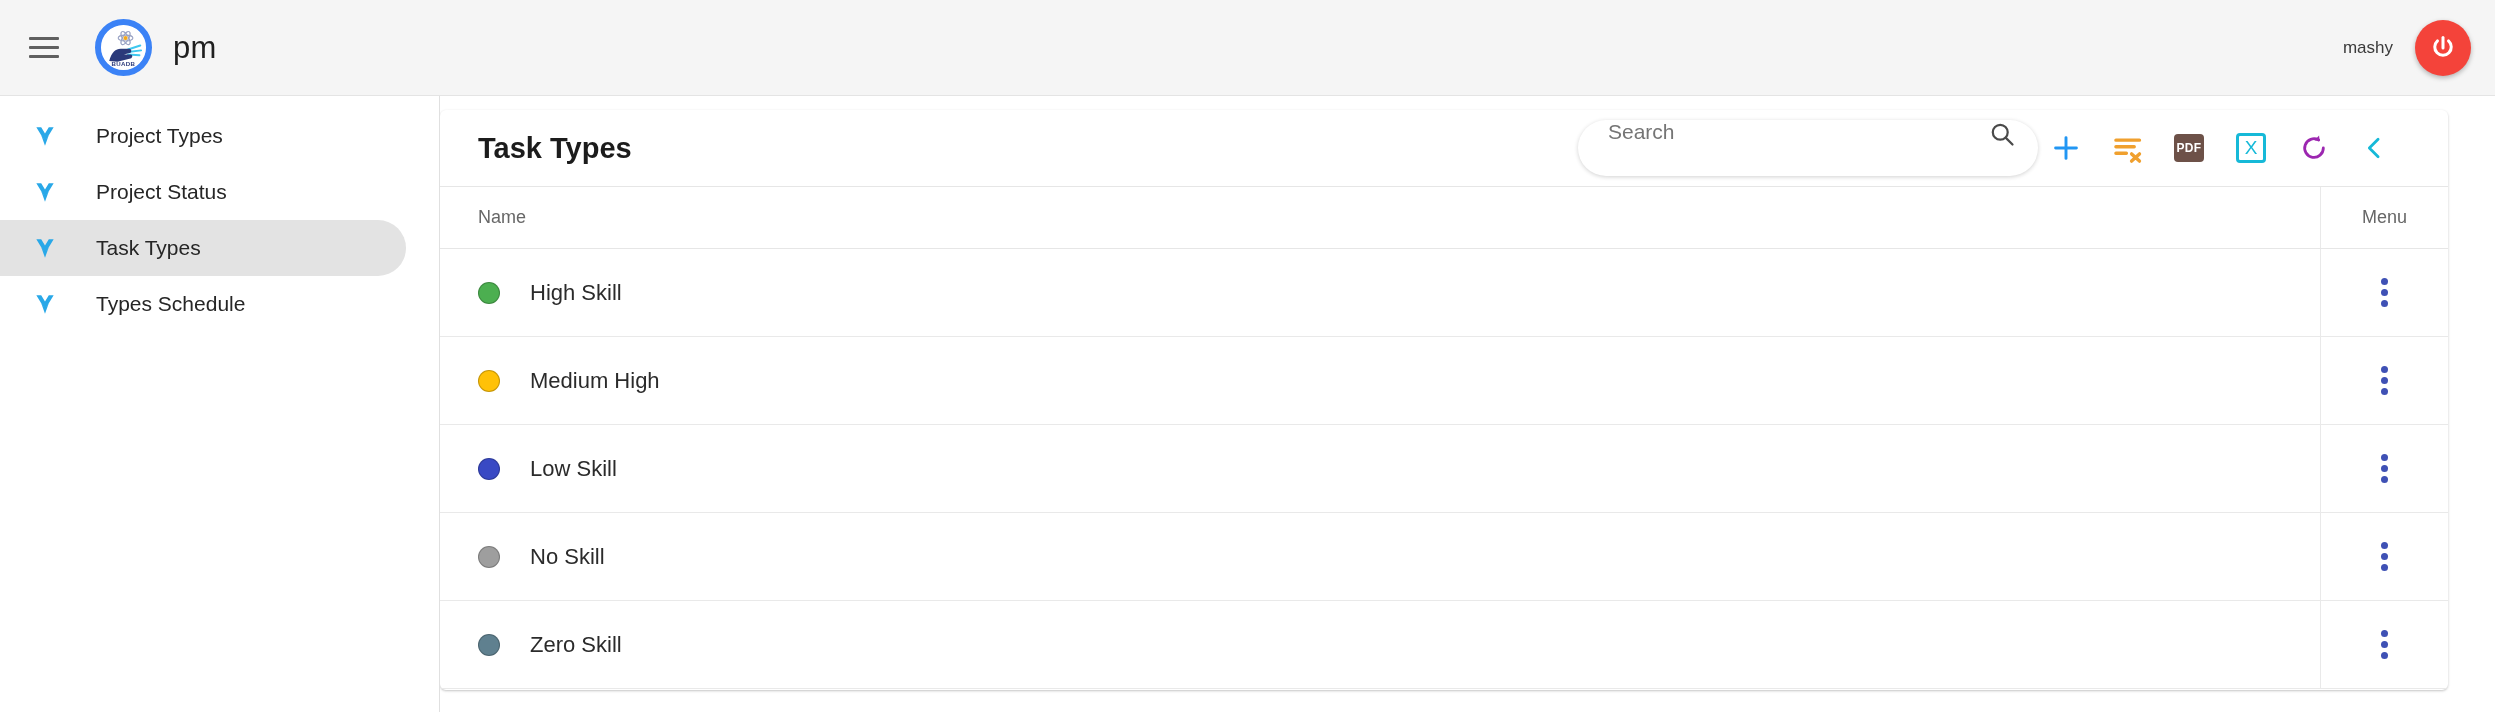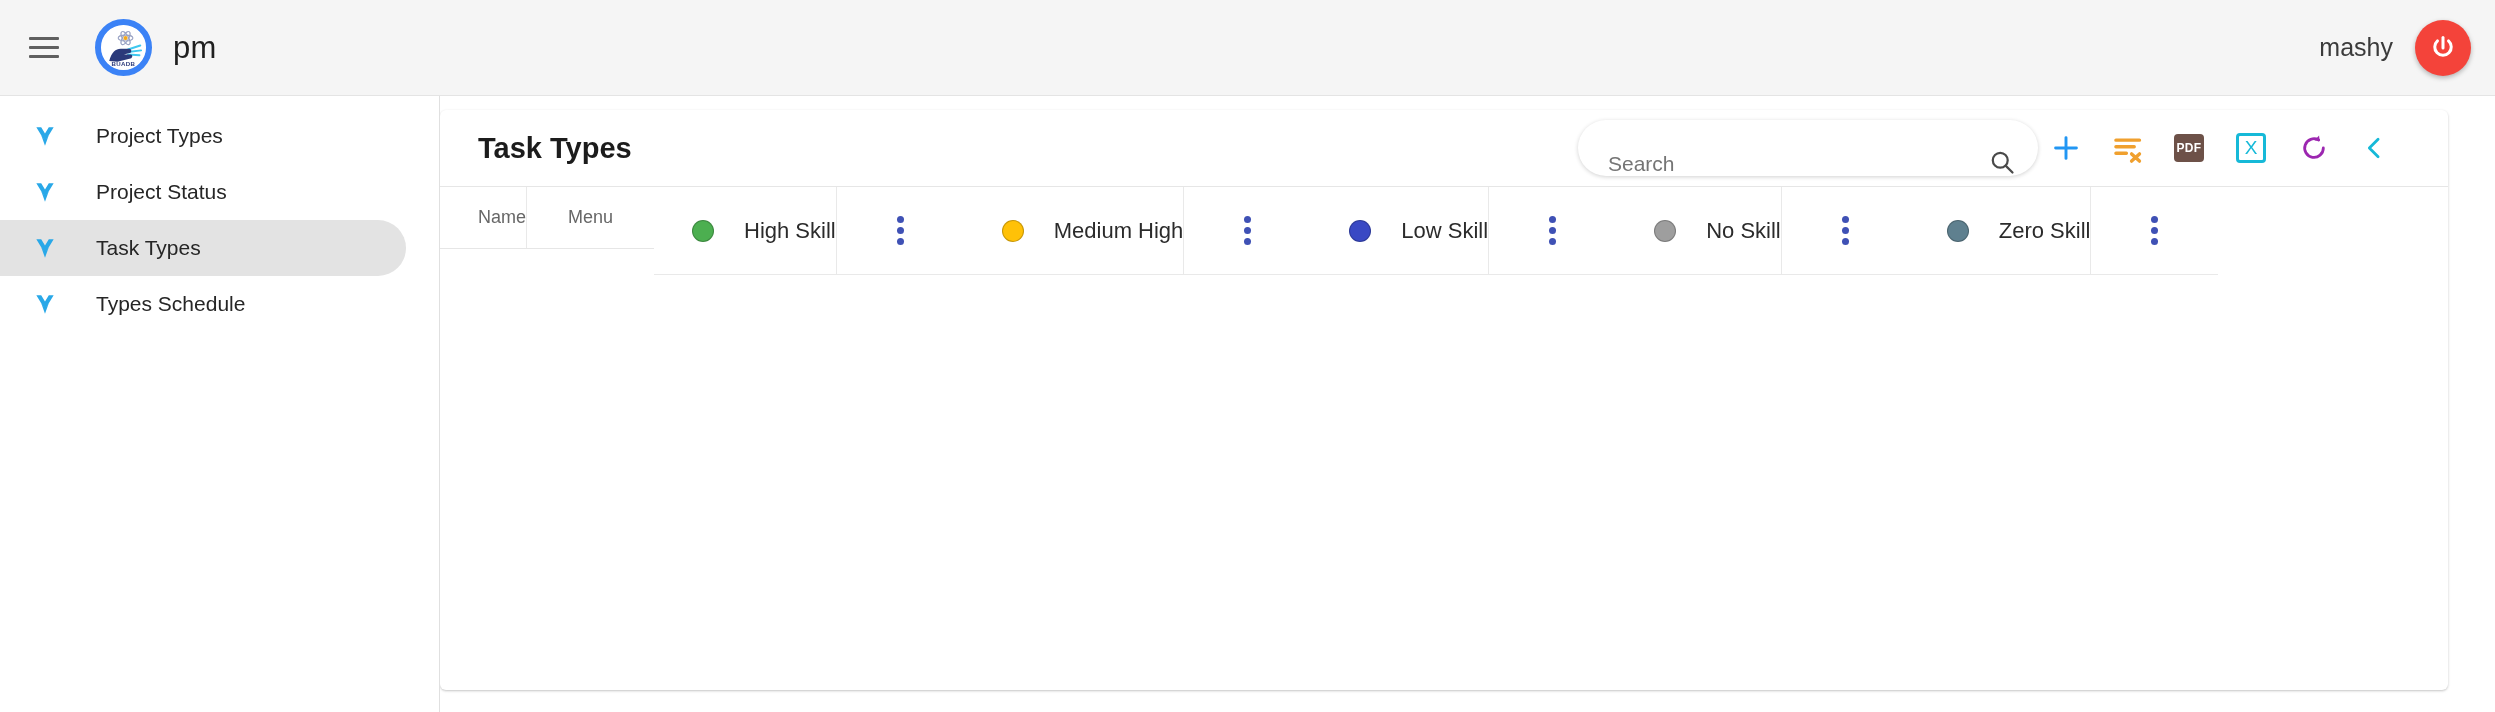--- a/index.html
+++ b/index.html
@@ -66,21 +66,21 @@
     line-height: 1;
   }
 
   .appbar-right {
     margin-left: auto;
     display: flex;
     align-items: center;
     margin-right: 24px;
   }
   .username {
-    font-size: 25px;
+    font-size: 17px;
     color: #3b3b3b;
     margin-right: 22px;
   }
   .power-btn {
     width: 56px;
     height: 56px;
     border-radius: 50%;
     background: #f4433a;
     display: flex;
     align-items: center;
@@ -167,21 +167,21 @@
     display: flex;
     align-items: center;
   }
   .search-box {
     width: 460px;
     height: 56px;
     border-radius: 30px;
     background: #ffffff;
     box-shadow: 0 1px 4px rgba(0,0,0,0.18);
     display: flex;
-    align-items: flex-end;
+    align-items: flex-start;
     padding: 0 22px 0 30px;
     gap: 10px;
   }
   .search-input {
     flex: 1;
     border: none;
     outline: none;
     font-family: "Liberation Sans", sans-serif;
     font-size: 21px;
     color: #313131;
@@ -226,21 +226,21 @@
     display: flex;
     align-items: center;
     justify-content: center;
     font-family: "Liberation Sans", sans-serif;
   }
 
   
   .table {
     flex: 1;
     display: flex;
-    flex-direction: row;
+    flex-direction: column;
     border-top: 1px solid #e6e6e6;
   }
   .t-row {
     display: flex;
     align-items: center;
     height: 88px;
     border-bottom: 1px solid #e9e9e9;
     flex: none;
   }
   .t-head {

